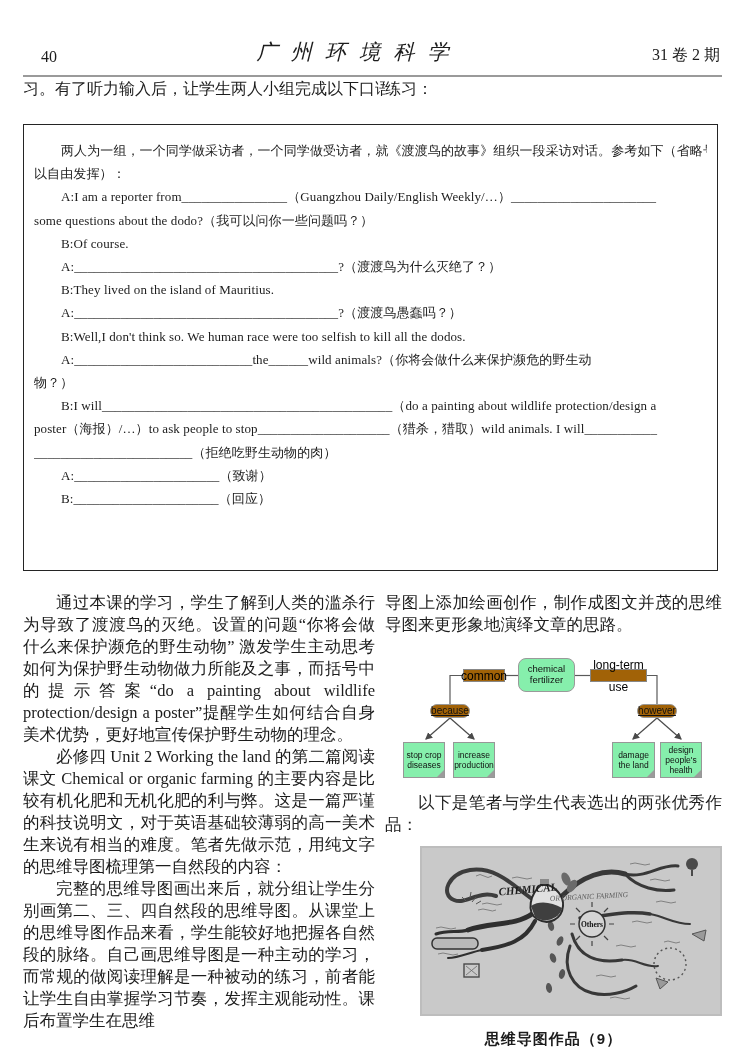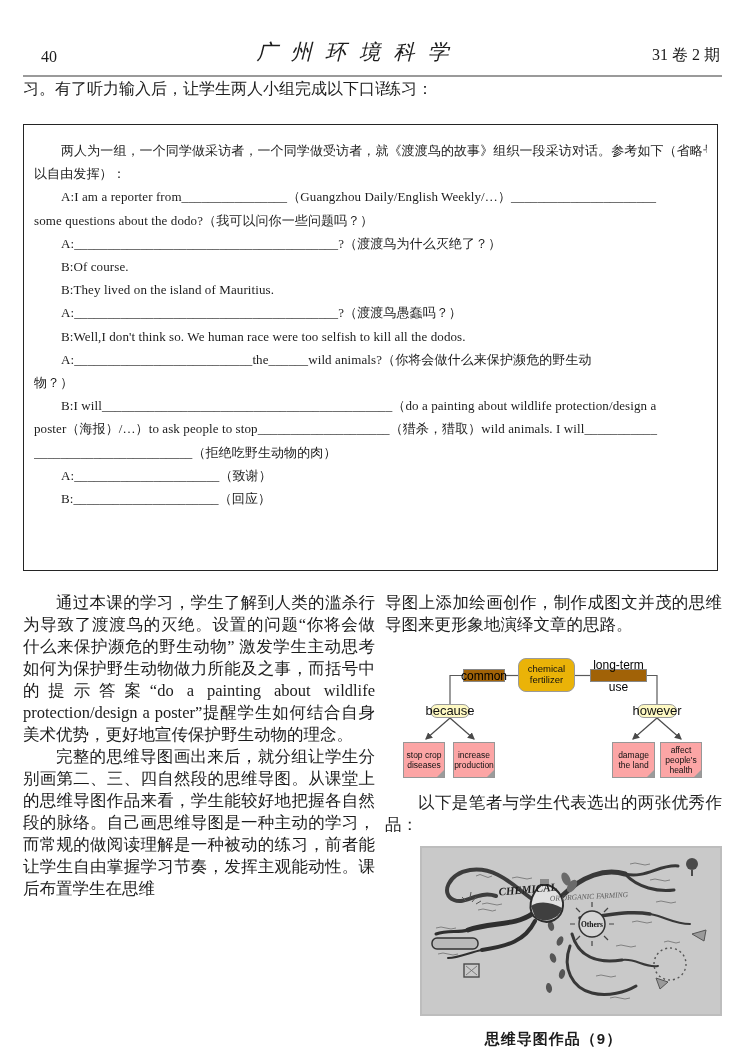--- a/index.html
+++ b/index.html
@@ -29,29 +29,29 @@
   .col-left{left:23px;width:352px;}
   .col-right{left:385px;width:337px;}
   .col p{margin:0;}
   .col p.ind{text-indent:2em;}
 
   
   .diagram{position:relative;width:337px;height:142px;margin-top:14px;
            font-family:"Liberation Sans","DejaVu Sans",sans-serif;}
   .d-node{position:absolute;display:flex;align-items:center;justify-content:center;
           text-align:center;box-sizing:border-box;}
-  .d-center{left:133px;top:8px;width:57px;height:34px;background:#eab308;border:1px solid #9a9a9a;
+  .d-center{left:133px;top:8px;width:57px;height:34px;background:#86efac;border:1px solid #9a9a9a;
             border-radius:8px;font-size:9.5px;line-height:1.15;color:#111;}
   .d-bar{background:#a16207;border:1px solid #878787;font-size:12px;color:#000;height:13px;top:19px;}
   .d-bar.common{left:78px;width:42px;}
   .d-bar.longterm{left:205px;width:57px;}
-  .d-oval{background:#fef9c3;border:1px solid #9a9a9a;border-radius:8px;font-size:13px;height:14px;top:54px;width:40px;color:#111;}
+  .d-oval{background:#a16207;border:1px solid #9a9a9a;border-radius:8px;font-size:10px;height:14px;top:54px;width:40px;color:#111;text-decoration:underline;}
   .d-oval.because{left:45px;}
   .d-oval.however{left:252px;}
-  .d-note{background:#fca5a5;border:1px solid #979797;font-size:8.5px;line-height:1.18;top:92px;
+  .d-note{background:#86efac;border:1px solid #979797;font-size:8.5px;line-height:1.18;top:92px;
           width:42px;height:36px;color:#111;}
   .d-note::after{content:"";position:absolute;right:0;bottom:0;width:0;height:0;
                  border-bottom:7px solid #9b9b9b;border-left:7px solid transparent;}
   .d-note.n1{left:18px;}
   .d-note.n2{left:68px;}
   .d-note.n3{left:227px;width:43px;}
   .d-note.n4{left:275px;}
   .d-svg{position:absolute;left:0;top:0;}
 
   .works-line{margin-top:12px;}
@@ -75,36 +75,37 @@
   <div class="intro">
     <span class="l">习。有了听力输入后，让学生两人小组完成以下口语</span>
     <span class="r">练习：</span>
   </div>
 
   <div class="dlg-box">
       <div class="dlg-line ind">两人为一组，一个同学做采访者，一个同学做受访者，就《渡渡鸟的故事》组织一段采访对话。参考如下（省略号处可</div>
       <div class="dlg-line">以自由发挥）：</div>
       <div class="dlg-line ind">A:I am a reporter from________________（Guangzhou Daily/English Weekly/…）______________________</div>
       <div class="dlg-line">some questions about the dodo?（我可以问你一些问题吗？）</div>
+      <div class="dlg-line ind">B:Of course.</div>
       <div class="dlg-line ind">A:________________________________________?（渡渡鸟为什么灭绝了？）</div>
-      <div class="dlg-line ind">B:Of course.</div>
       <div class="dlg-line ind">B:They lived on the island of Mauritius.</div>
       <div class="dlg-line ind">A:________________________________________?（渡渡鸟愚蠢吗？）</div>
       <div class="dlg-line ind">B:Well,I don't think so. We human race were too selfish to kill all the dodos.</div>
       <div class="dlg-line ind">A:___________________________the______wild animals?（你将会做什么来保护濒危的野生动</div>
       <div class="dlg-line">物？）</div>
       <div class="dlg-line ind">B:I will____________________________________________（do a painting about wildlife protection/design a</div>
       <div class="dlg-line">poster（海报）/…）to ask people to stop____________________（猎杀，猎取）wild animals. I will___________</div>
       <div class="dlg-line">________________________（拒绝吃野生动物的肉）</div>
       <div class="dlg-line ind">A:______________________（致谢）</div>
       <div class="dlg-line ind">B:______________________（回应）</div>
     </div>
 
   <div class="col col-left">
       <p class="ind">通过本课的学习，学生了解到人类的滥杀行为导致了渡渡鸟的灭绝。设置的问题“你将会做什么来保护濒危的野生动物” 激发学生主动思考如何为保护野生动物做力所能及之事，而括号中的提示答案“do a painting about wildlife protection/design a poster”提醒学生如何结合自身美术优势，更好地宣传保护野生动物的理念。</p>
+      <p class="ind">必修四 Unit 2 Working the land 的第二篇阅读课文 Chemical or organic farming 的主要内容是比较有机化肥和无机化肥的利与弊。这是一篇严谨的科技说明文，对于英语基础较薄弱的高一美术生来说有相当的难度。笔者先做示范，用纯文字的思维导图梳理第一自然段的内容：</p>
       <p class="ind">完整的思维导图画出来后，就分组让学生分别画第二、三、四自然段的思维导图。从课堂上的思维导图作品来看，学生能较好地把握各自然段的脉络。自己画思维导图是一种主动的学习，而常规的做阅读理解是一种被动的练习，前者能让学生自由掌握学习节奏，发挥主观能动性。课后布置学生在思维</p>
     </div>
 
   <div class="col col-right">
     <p>导图上添加绘画创作，制作成图文并茂的思维导图来更形象地演绎文章的思路。</p>
 
     <div class="diagram">
       <svg class="d-svg" width="337" height="142">
         <defs>
           <marker id="ah" markerWidth="7" markerHeight="7" refX="5" refY="3" orient="auto">
@@ -121,21 +122,21 @@
         <line x1="272" y1="68" x2="296" y2="89" stroke="#4a4a4a" stroke-width="1.2" marker-end="url(#ah)"></line>
       </svg>
       <div class="d-node d-center">chemical fertilizer</div>
       <div class="d-node d-bar common">common</div>
       <div class="d-node d-bar longterm">long-term use</div>
       <div class="d-node d-oval because">because</div>
       <div class="d-node d-oval however">however</div>
       <div class="d-node d-note n1">stop crop diseases</div>
       <div class="d-node d-note n2">increase production</div>
       <div class="d-node d-note n3">damage the land</div>
-      <div class="d-node d-note n4">affect people's health</div>
+      <div class="d-node d-note n4">design people's health</div>
     </div>
 
     <p class="ind works-line">以下是笔者与学生代表选出的两张优秀作品：</p>
 
     <div class="photo-wrap">
       <svg viewBox="0 0 302 170" width="302" height="170">
         <rect width="302" height="170" fill="#c9c9c9"></rect>
         <rect x="1" y="1" width="300" height="168" fill="none" stroke="#bdbdbd" stroke-width="2"></rect>
 
         <path d="M115,55 C95,42 78,20 50,24 C28,28 20,48 34,54 C46,59 58,44 76,50" stroke="#3d3d3d" stroke-width="4" fill="none" stroke-linecap="round"></path>

